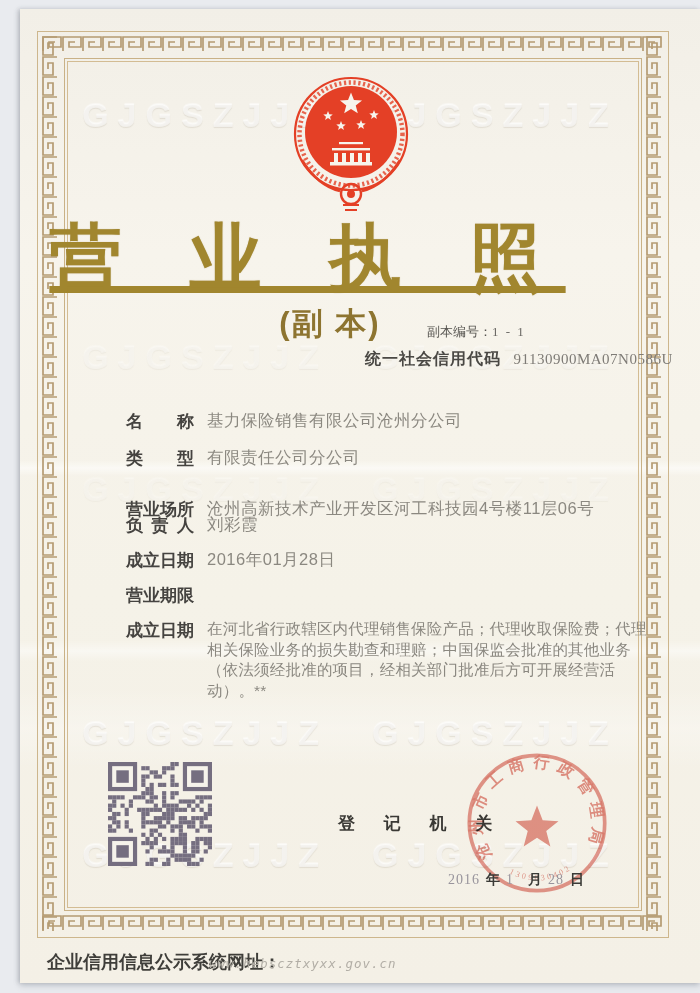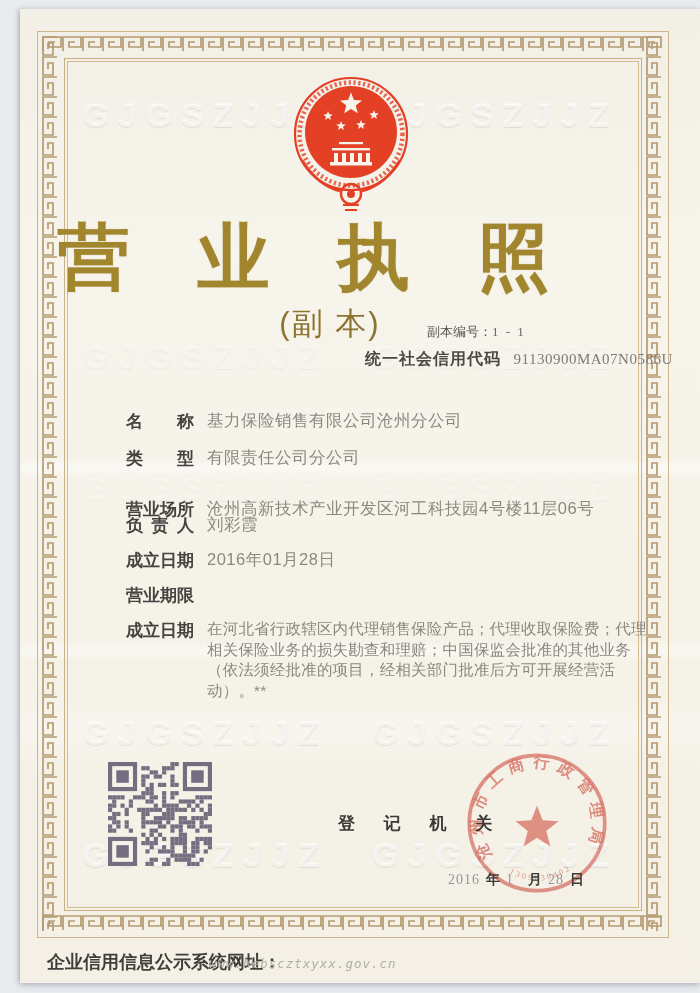--- a/index.html
+++ b/index.html
@@ -15,25 +15,25 @@
   .band{position:absolute;}
   
   .crease{position:absolute;left:20px;width:680px;pointer-events:none;}
   .watermark{position:absolute;left:0;width:700px;text-align:center;font-weight:bold;
              font-size:34px;letter-spacing:9px;color:rgba(255,255,255,.55);
              text-shadow:0 1px 1px rgba(160,152,132,.22), 0 -1px 1px rgba(255,255,255,.5);
              white-space:nowrap;pointer-events:none;}
   .watermark span{margin:0 22px;}
   
   .emblem{position:absolute;left:288px;top:72px;}
-  .title{position:absolute;left:8px;top:210px;width:591px;text-align:center;
+  .title{position:absolute;left:0;top:210px;width:591px;text-align:center;
          font-size:72px;font-weight:900;color:#a1862e;letter-spacing:24px;text-indent:24px;
-         text-shadow:0 0 1px rgba(140,112,40,.5);}
+         text-shadow:0 0 1px rgba(140,112,40,.5);text-decoration:underline;}
   .subtitle{position:absolute;left:0;top:303px;width:660px;text-align:center;
-            font-size:31px;font-weight:400;color:#8d7430;letter-spacing:2px;}
+            font-size:31px;font-weight:700;color:#8d7430;letter-spacing:2px;}
   .copy-no{position:absolute;left:427px;top:323px;font-size:13px;color:#55534f;}
   .copy-no .num{font-family:"Liberation Serif",serif;color:#6b6965;letter-spacing:2px;}
   .credit-line{position:absolute;left:365px;top:349px;font-size:16px;}
   .credit-label{font-weight:700;color:#4a4844;letter-spacing:1px;}
   .credit-value{font-family:"Liberation Serif",serif;color:#7e7b76;letter-spacing:.5px;margin-left:8px;font-size:15px;}
   
   .field{position:absolute;left:126px;}
   .f-label{display:inline-block;width:68px;font-size:17px;font-weight:600;color:#454340;
            text-align:justify;text-align-last:justify;vertical-align:top;}
   .f-value{display:inline-block;margin-left:13px;font-size:16.5px;color:#8b8880;vertical-align:top;

